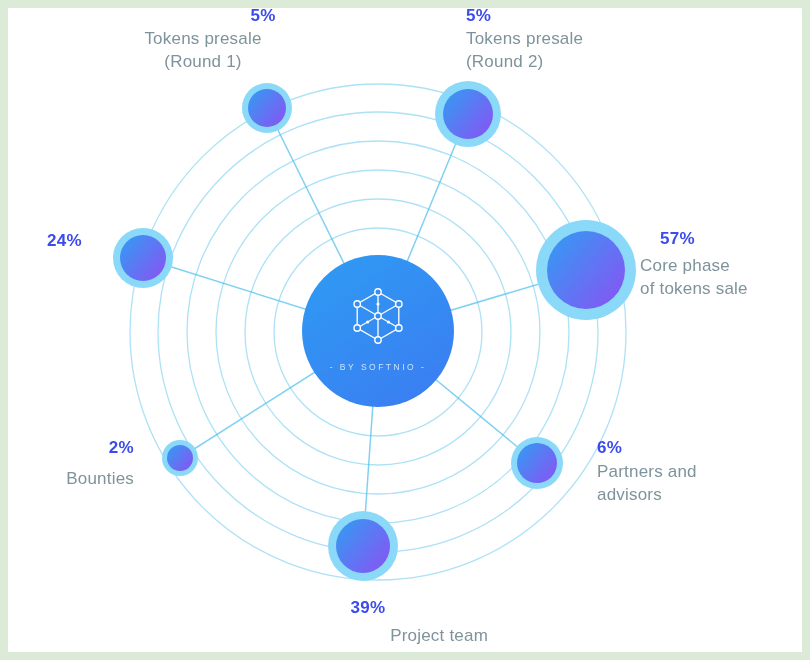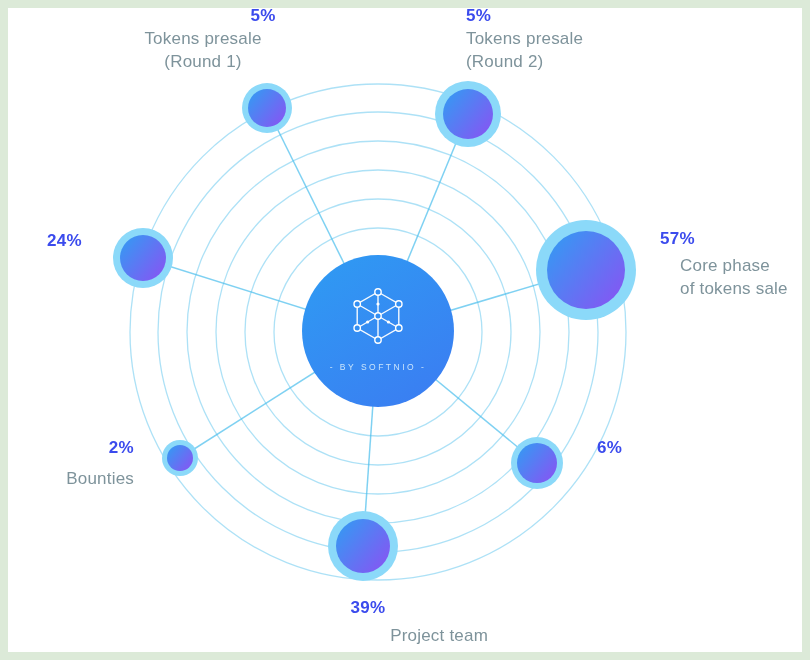--- a/index.html
+++ b/index.html
@@ -25,21 +25,21 @@
   }
   .txt{
     position:absolute;font-size:17px;line-height:23px;
     color:var(--label-color);white-space:pre-line;letter-spacing:.2px;
   }
   #p1-pct{left:233px;top:5px;width:60px;text-align:center;}
   #p1-txt{left:128px;top:27px;width:150px;text-align:center;}
   #p2-pct{left:466px;top:5px;}
   #p2-txt{left:466px;top:27px;}
   #core-pct{left:660px;top:216px;margin-top:12px;}
-  #core-txt{left:680px;top:254px;}
+  #core-txt{left:640px;top:254px;}
   #bonus-pct{left:47px;top:230px;}
   #bonus-txt{left:30px;top:254px;}
   #bounty-pct{left:40px;top:437px;width:94px;text-align:right;}
   #bounty-txt{left:40px;top:467px;width:94px;text-align:right;}
   #partners-pct{left:597px;top:437px;}
   #partners-txt{left:597px;top:460px;}
   #team-pct{left:336px;top:597px;width:64px;text-align:center;}
   #team-txt{left:312px;top:624px;width:176px;text-align:right;}
   .brand{
     font-size:8.5px;letter-spacing:2.5px;fill:#d6edfd;fill-opacity:.92;
@@ -151,17 +151,19 @@
   <div class="pct" id="core-pct">57%</div>
   <div class="txt" id="core-txt">Core phase
 of tokens sale</div>
 
   <div class="pct" id="bonus-pct">24%</div>
 
   <div class="pct" id="bounty-pct">2%</div>
   <div class="txt" id="bounty-txt">Bounties</div>
 
   <div class="pct" id="partners-pct">6%</div>
+  <div class="txt" id="partners-txt">Partners and
+advisors</div>
 
   <div class="pct" id="team-pct">39%</div>
   <div class="txt" id="team-txt">Project team</div>
 
 </div>
 
 </body></html>

